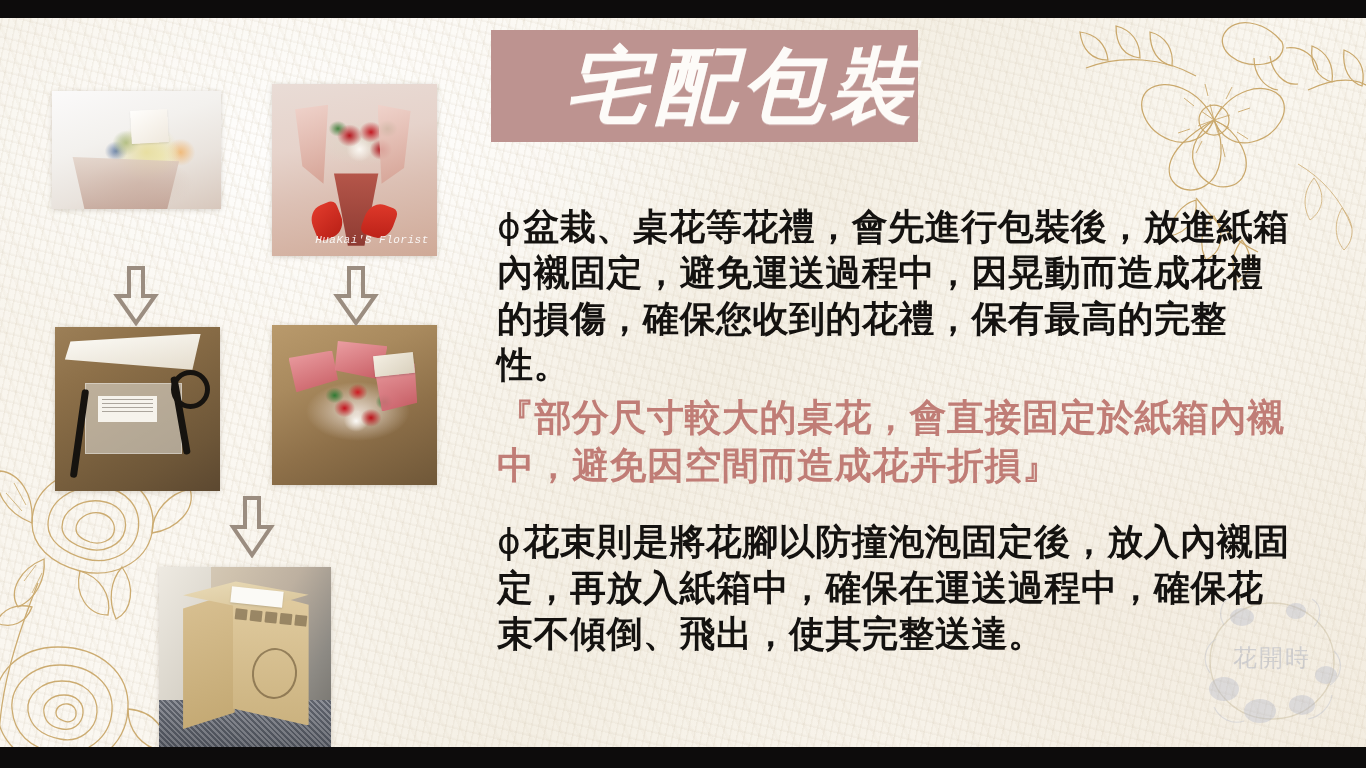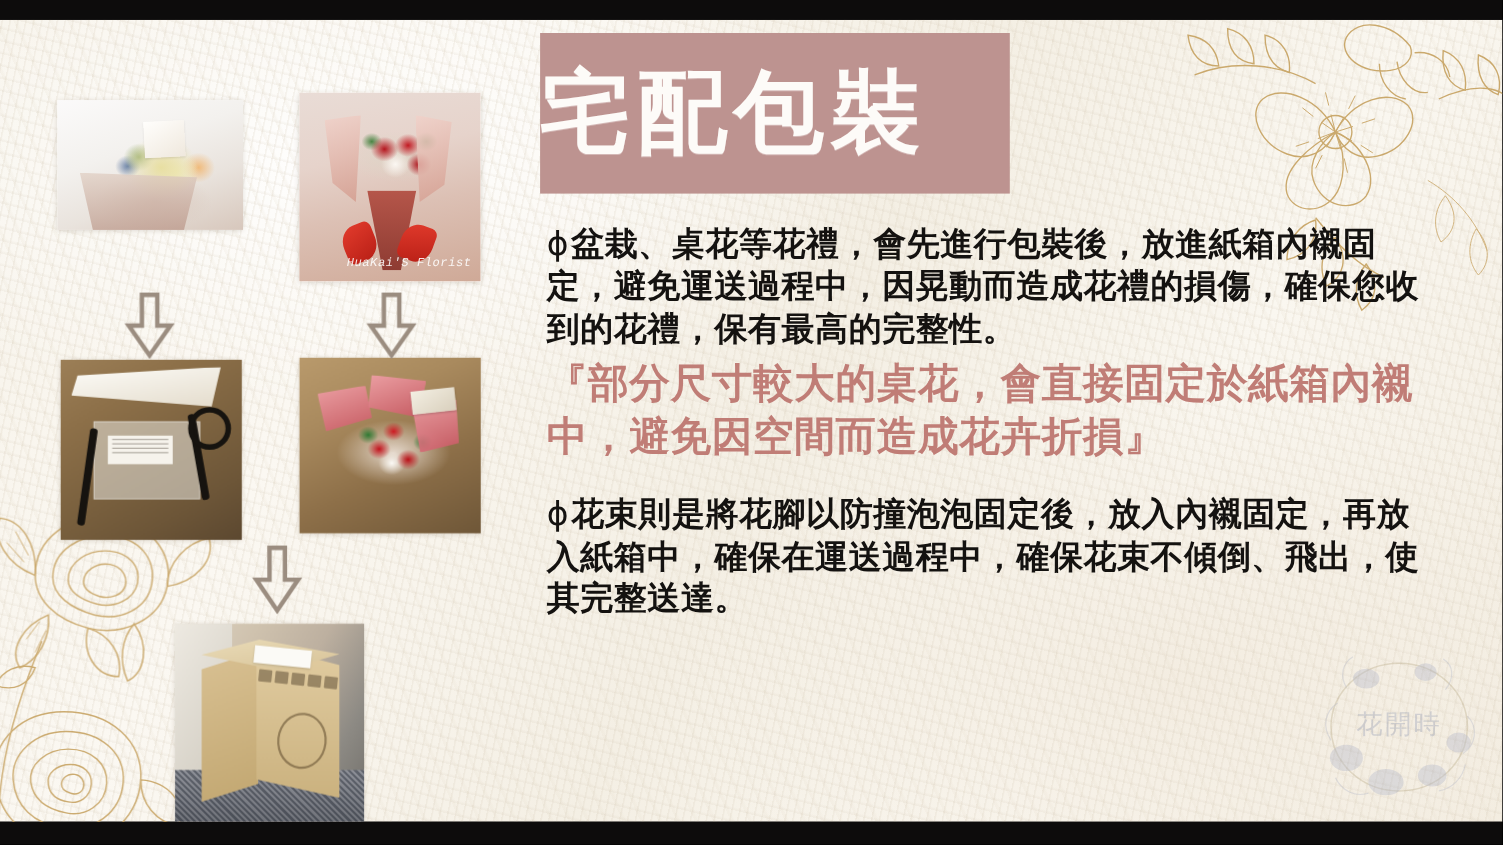--- a/index.html
+++ b/index.html
@@ -57,26 +57,27 @@
   }
 
   .deco { position: absolute; pointer-events: none; }
 
   
   #title-banner {
     position: absolute;
     left: 491px;
     top: 12px;
     width: 427px;
-    height: 146px;
+    height: 112px;
     background: #bd9390;
     display: flex;
     align-items: center;
-    justify-content: flex-start;
+    justify-content: flex-end;
     z-index: 20;
+    font-style: italic;
   }
   #title-text {
     color: #fdfbf8;
     font-size: 82px;
     font-weight: 700;
     letter-spacing: 6px;
     line-height: 1;
     white-space: nowrap;
     font-family: "DejaVu Sans", "Liberation Sans", sans-serif;
     text-shadow: 0 1px 0 rgba(255,255,255,0.35);
@@ -84,21 +85,21 @@
 
   
   #body-copy {
     position: absolute;
     left: 497px;
     top: 186px;
     width: 800px;
     z-index: 25;
   }
   .para {
-    font-size: 30px;
+    font-size: 36px;
     line-height: 1.28;
     color: #141210;
     letter-spacing: 0.5px;
     font-weight: 600;
     font-family: "DejaVu Sans", "Liberation Sans", sans-serif;
     margin: 0;
   }
   .para .bullet {
     font-weight: 500;
     padding-right: 2px;

